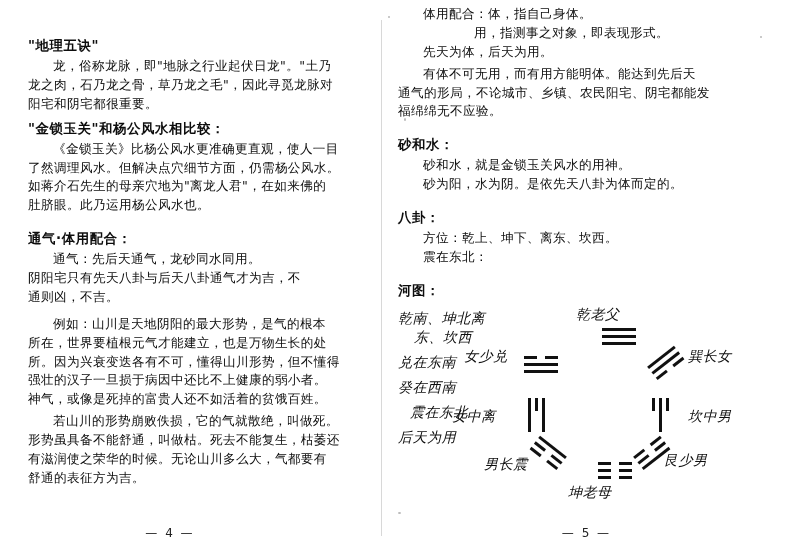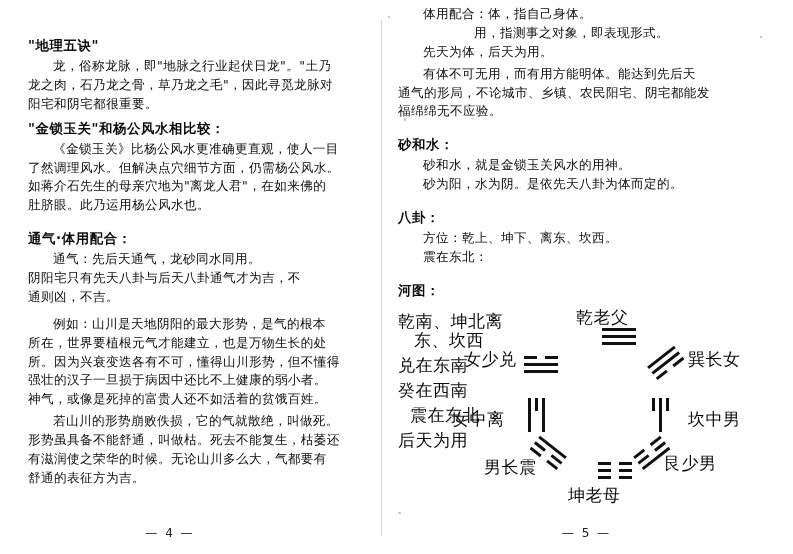--- a/index.html
+++ b/index.html
@@ -71,23 +71,24 @@
   .page-num-l { left: -20px; }
   
   .bagua {
     position: relative;
     width: 370px;
     height: 196px;
     margin-top: 2px;
   }
   .bg-label {
     position: absolute;
-    font-size: 17px;
+    font-size: 14px;
     letter-spacing: 0.5px;
     white-space: nowrap;
+    font-style: italic;
   }
   .trig {
     position: absolute;
     width: 34px;
   }
   .trig .ln {
     height: 3px;
     margin-bottom: 4px;
     position: relative;
   }

